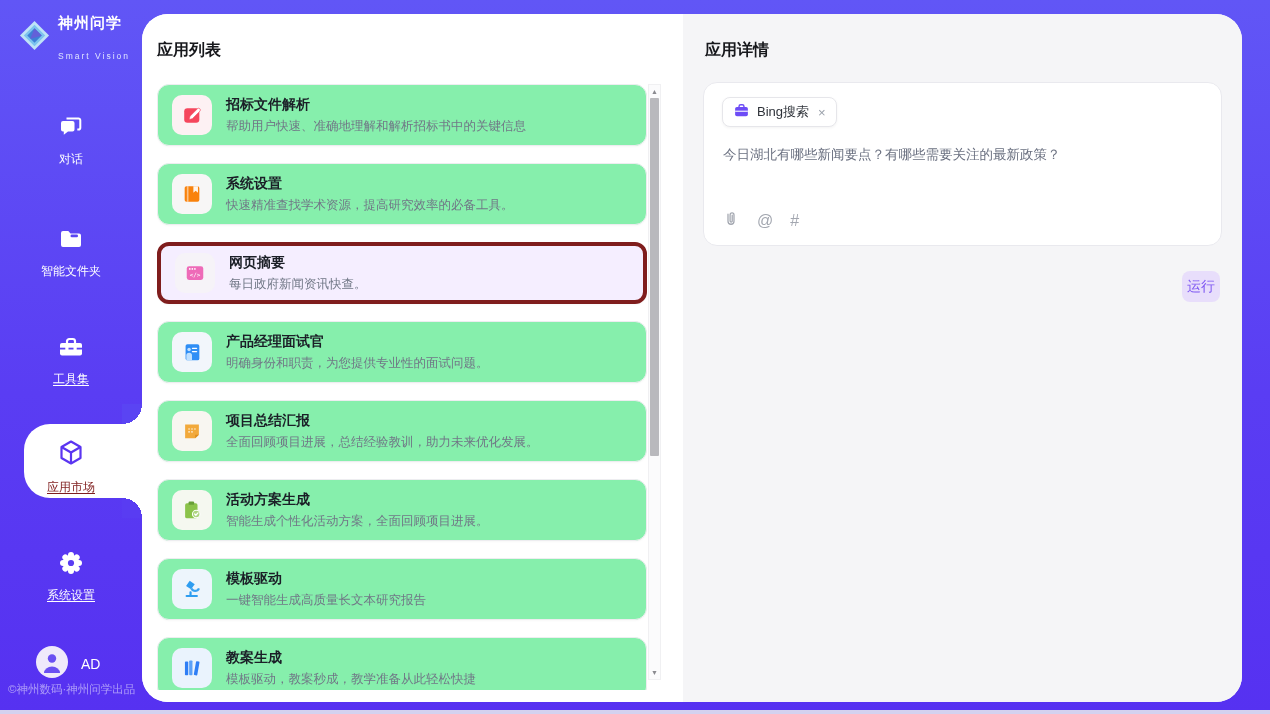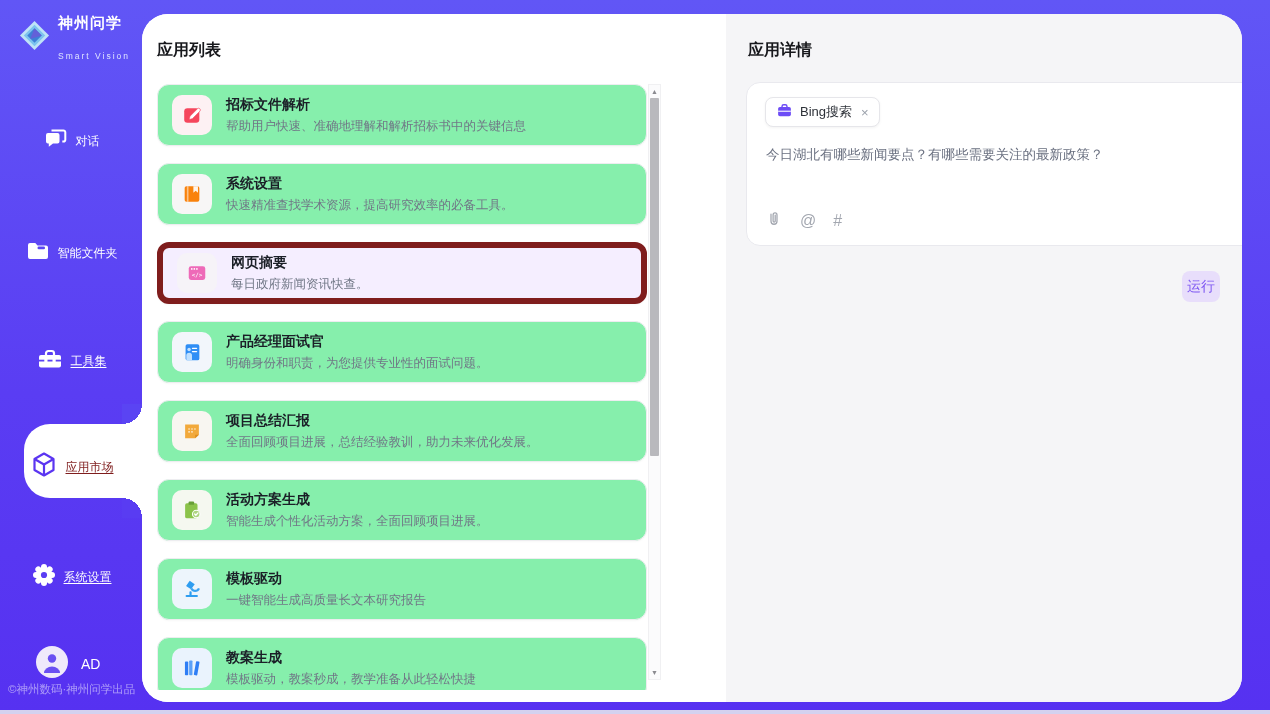--- a/index.html
+++ b/index.html
@@ -16,39 +16,39 @@
   .sidebar { position:absolute; left:0; top:0; width:142px; height:714px; z-index:3; }
   .logo { position:absolute; left:18px; top:14px; display:flex; align-items:center; gap:7px; }
   .logo-text { display:flex; flex-direction:column; }
   .logo-name { color:#fff; font-size:15px; font-weight:bold; letter-spacing:1px; }
   .logo-sub { color:#dfe4ff; font-size:8.5px; letter-spacing:2px; margin-top:18px; }
 
   .active-blob { position:absolute; left:24px; top:424px; width:118px; height:74px; background:#fff; border-radius:26px 0 0 26px; z-index:1; }
   .fillet-top { position:absolute; left:122px; top:404px; width:20px; height:20px; background:radial-gradient(circle at 0 0,#5a44f3 20px,#fff 20px); z-index:1; }
   .fillet-bottom { position:absolute; left:122px; top:498px; width:20px; height:20px; background:radial-gradient(circle at 0 100%,#593cf2 20px,#fff 20px); z-index:1; }
 
-  .nav-item { position:absolute; left:0; width:142px; height:66px; display:flex; align-items:center; justify-content:center; gap:7px; cursor:pointer; z-index:2; }
+  .nav-item { position:absolute; left:0; width:142px; height:66px; display:flex; flex-direction:column; align-items:center; justify-content:center; gap:7px; cursor:pointer; z-index:2; }
   .nav-label { color:#fff; font-size:12px; }
   .nav-label.underline { text-decoration:underline; text-underline-offset:2px; }
   .nav-item.active .nav-label { color:#7f1d1d; }
 
   .user { position:absolute; left:36px; top:646px; display:flex; align-items:center; gap:13px; }
   .user-label { color:#fff; font-size:14px; }
   .copyright { position:absolute; left:8px; top:682px; width:142px; font-size:11.5px; color:rgba(255,255,255,.5); white-space:nowrap; }
 
   
-  .content { position:absolute; left:142px; top:14px; width:1100px; height:688px; border-radius:26px; background:#fff; display:flex; overflow:hidden; z-index:2;gap:43px; }
+  .content { position:absolute; left:142px; top:14px; width:1100px; height:688px; border-radius:26px; background:#fff; display:flex; overflow:hidden; z-index:2; }
 
   
   .list-panel { width:541px; position:relative; background:#fff; flex:none; }
   .panel-title { font-size:16px; font-weight:bold; color:#17181c; }
   .list-panel .panel-title { position:absolute; left:15px; top:26px; }
   .list-scroll { position:absolute; left:15px; top:70px; width:490px; height:606px; overflow:hidden; }
   .app-card { height:62px; margin-bottom:17px; border:1px solid #ededf0; border-radius:12px; background:#86efac; display:flex; align-items:center; gap:14px; padding:0 14px; cursor:pointer; box-shadow:0 1px 2px rgba(20,20,40,.03); }
-  .app-card.selected { background:#f5eeff; border:6px solid #7f1d1d; }
+  .app-card.selected { background:#f5eeff; border:4px solid #7f1d1d; }
   .app-icon { width:40px; height:40px; border-radius:10px; flex:none; display:flex; align-items:center; justify-content:center; }
   .app-texts { display:flex; flex-direction:column; gap:4px; min-width:0; }
   .app-name { font-size:14px; font-weight:bold; color:#1b1f27; }
   .app-desc { font-size:12.5px; color:#707786; white-space:nowrap; }
 
   
   .scrollbar { position:absolute; left:506px; top:70px; width:13px; height:596px; background:#fbfbfc; border:1px solid #f0f0f2; }
   .sb-arrow { position:absolute; left:0; width:11px; height:13px; display:flex; align-items:center; justify-content:center; font-size:7px; color:#8a8a8f; cursor:pointer; }
   .sb-arrow.up { top:0; }
   .sb-arrow.down { bottom:0; }

